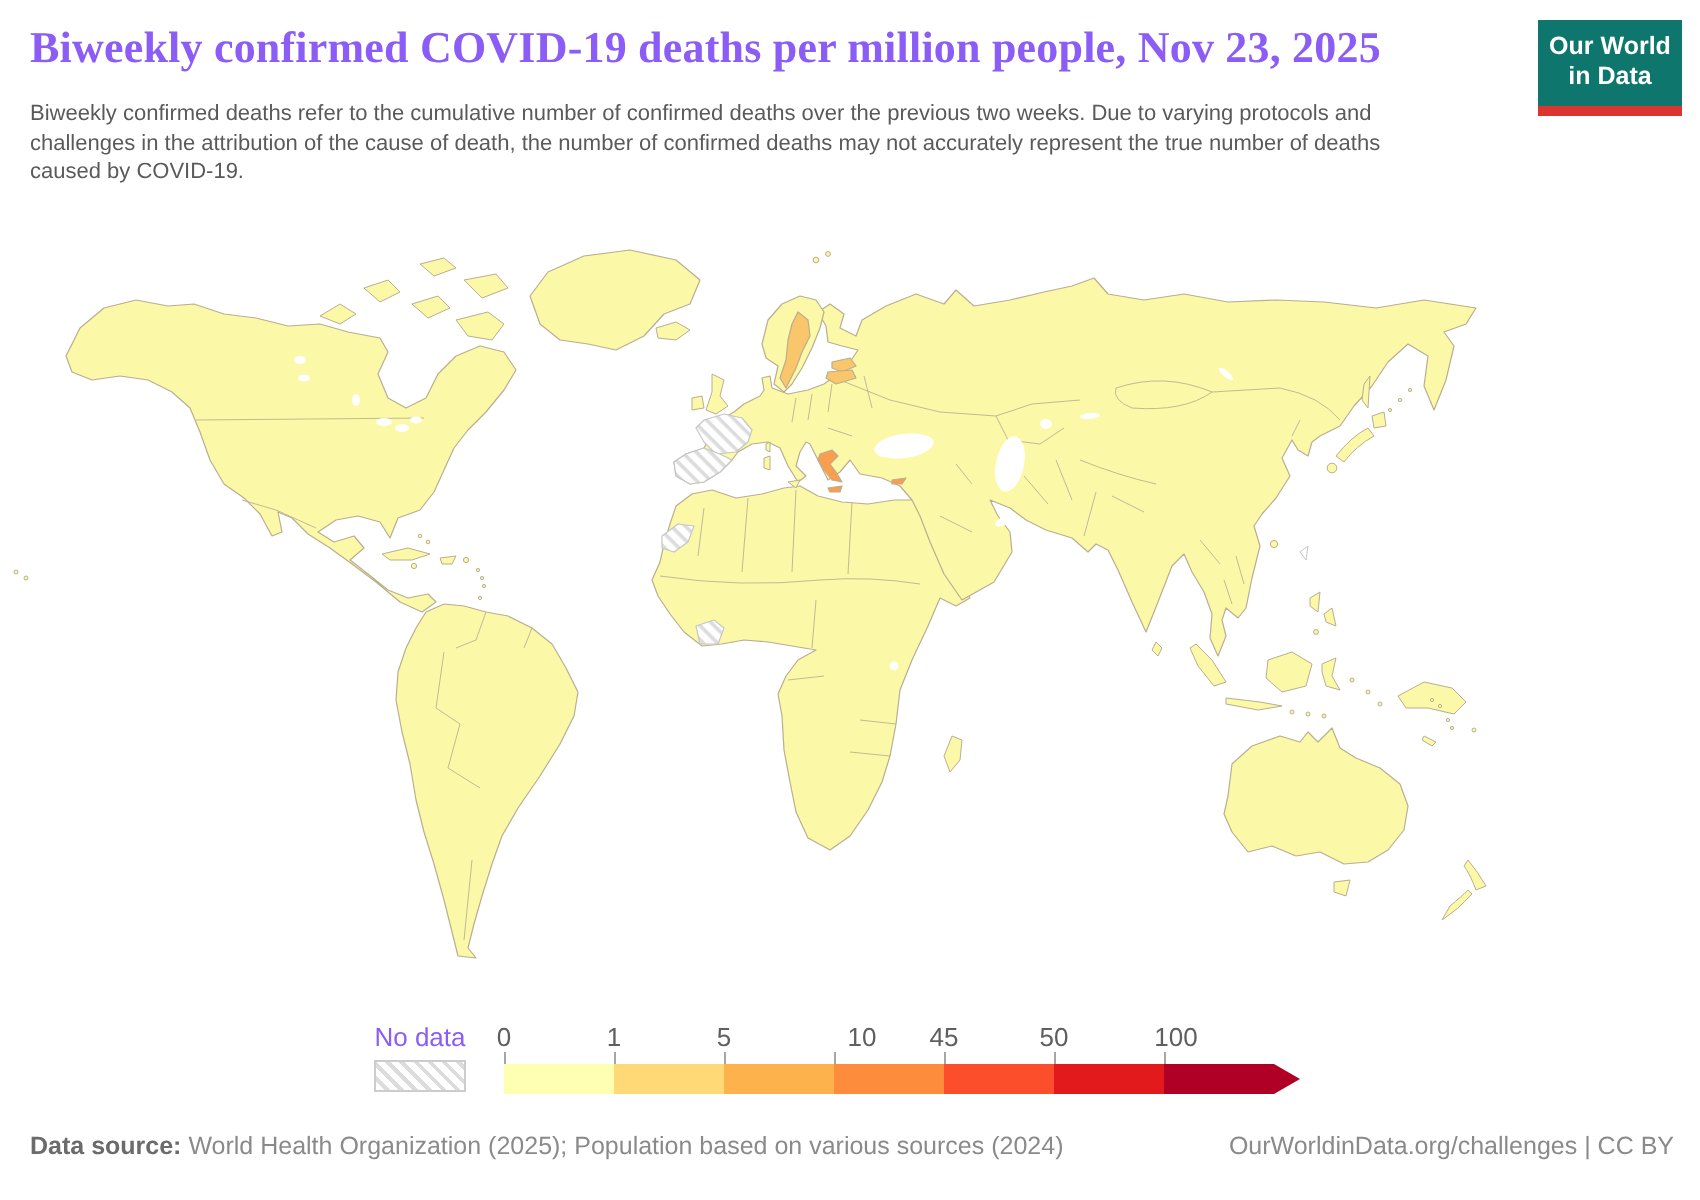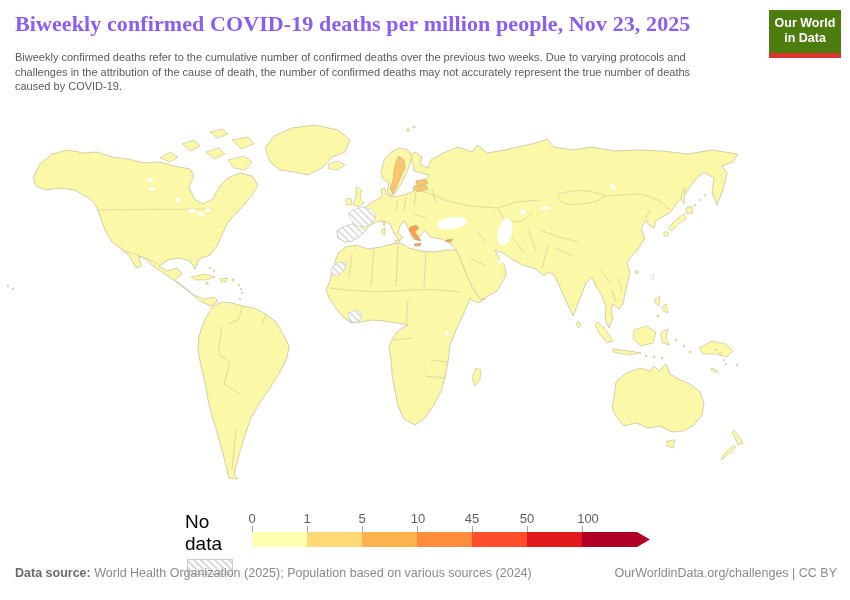--- a/index.html
+++ b/index.html
@@ -25,21 +25,21 @@
   .map-wrap svg{display:block;}
   .land{fill:var(--land);stroke:var(--border);stroke-width:.6;stroke-linejoin:round;}
   .b2{fill:var(--cat2);stroke:var(--border);stroke-width:.6;stroke-linejoin:round;}
   .b3{fill:var(--cat3);stroke:var(--border);stroke-width:.6;stroke-linejoin:round;}
   .nodata{fill:url(#hatch);stroke:#c6c6c6;stroke-width:.6;stroke-linejoin:round;}
   .lake{fill:#ffffff;stroke:none;}
   .inborder{fill:none;stroke:var(--border);stroke-width:.5;opacity:.85;}
   .islet{fill:var(--land);stroke:var(--border);stroke-width:.5;}
   
   .legend-nodata{position:absolute;left:185px;top:511px;width:50px;}
-  .legend-nodata .lbl{font-size:19px;color:#000000;text-align:left;display:block;}
+  .legend-nodata .lbl{font-size:13px;color:#8b5cf6;text-align:center;display:block;}
   .legend-nodata .swatch{
     margin:4px auto 0 auto;width:44px;height:14px;border:1px solid #cccccc;
     background:repeating-linear-gradient(45deg,#ffffff 0 3px,var(--hatch) 3px 5px);
   }
   .legend-scale{position:absolute;left:252px;top:511px;width:405px;height:38px;}
   .legend-scale .tick-label{
     position:absolute;top:0;transform:translateX(-50%);
     font-size:13px;color:#5f5f5f;
   }
   .legend-scale .tick{position:absolute;top:15px;width:1px;height:6px;background:#a6a6a6;}
@@ -54,21 +54,21 @@
     font-size:12.5px;color:#8a8a8a;
   }
   .footer .src-label{font-weight:700;color:#6b6b6b;}
 </style>
 </head>
 <body>
 
 <h1 class="title">Biweekly confirmed COVID-19 deaths per million people, Nov 23, 2025</h1>
 <p class="subtitle">Biweekly confirmed deaths refer to the cumulative number of confirmed deaths over the previous two weeks. Due to varying protocols and challenges in the attribution of the cause of death, the number of confirmed deaths may not accurately represent the true number of deaths caused by COVID-19.</p>
 
-<div class="logo" style="background: #4d7c0f; border-bottom: 5px solid rgb(220, 53, 45);">
+<div class="logo" style="background: #0f766e; border-bottom: 5px solid rgb(220, 53, 45);">
   <span>Our World</span><br>
   <span>in Data</span>
 </div>
 
 <div class="map-wrap">
 <svg width="850" height="405" viewBox="0 0 850 405">
   <defs>
     <pattern id="hatch" patternUnits="userSpaceOnUse" width="5" height="5" patternTransform="rotate(45)">
       <rect width="5" height="5" fill="#ffffff"></rect>
       <rect width="5" height="1.8" fill="#dcdcdc"></rect>
@@ -246,21 +246,21 @@
   <span class="lbl">No data</span>
   <div class="swatch"></div>
 </div>
 <div class="legend-scale">
     <span class="tick-label" style="left: 0px;">0</span>
     <div class="tick" style="left: 0px;"></div>
     <span class="tick-label" style="left: 55px;">1</span>
     <div class="tick" style="left: 55px;"></div>
     <span class="tick-label" style="left: 110px;">5</span>
     <div class="tick" style="left: 110px;"></div>
-    <span class="tick-label" style="left: 166px;">10</span>
+    <span class="tick-label" style="left: 179px;">10</span>
     <div class="tick" style="left: 165px;"></div>
     <span class="tick-label" style="left: 220px;">45</span>
     <div class="tick" style="left: 220px;"></div>
     <span class="tick-label" style="left: 275px;">50</span>
     <div class="tick" style="left: 275px;"></div>
     <span class="tick-label" style="left: 336px;">100</span>
     <div class="tick" style="left: 330px;"></div>
     <div class="seg" style="left: 0px; width: 55px; background: rgb(255, 255, 178);"></div>
     <div class="seg" style="left: 55px; width: 55px; background: rgb(254, 217, 118);"></div>
     <div class="seg" style="left: 110px; width: 55px; background: rgb(254, 178, 76);"></div>

